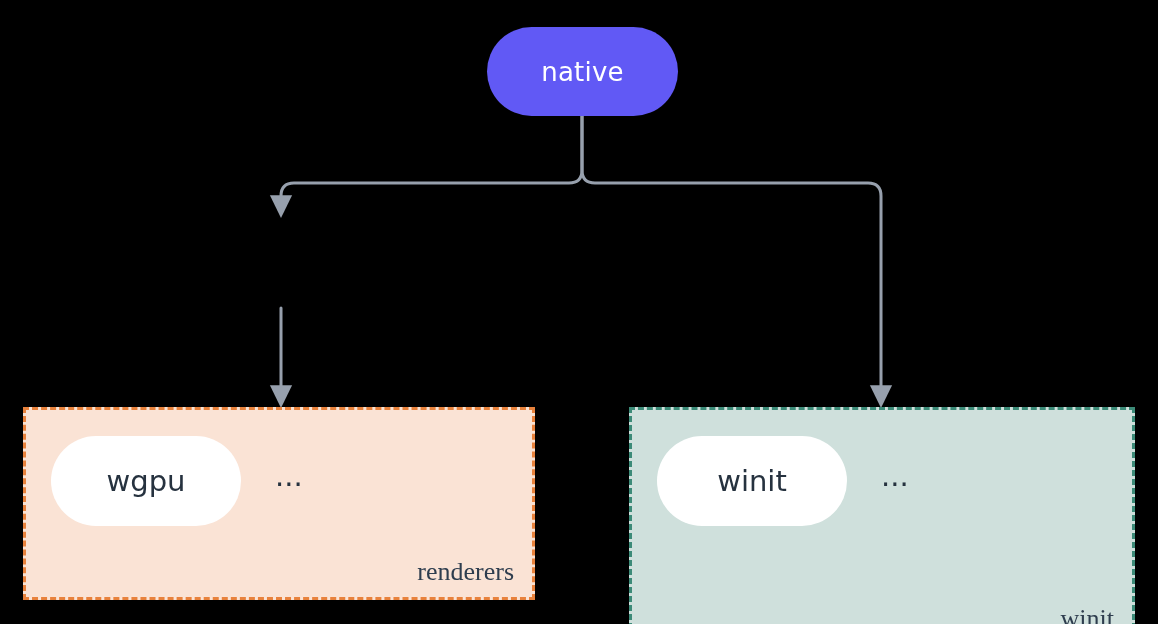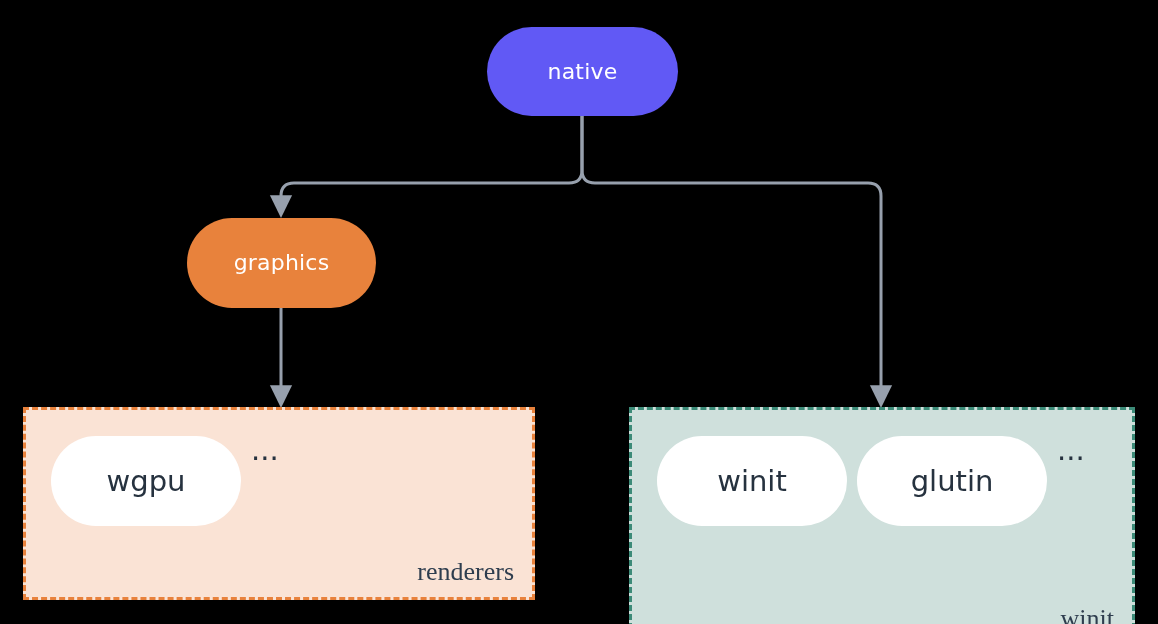--- a/index.html
+++ b/index.html
@@ -28,21 +28,21 @@
   }
 
   
   .node {
     position: absolute;
     display: flex;
     align-items: center;
     justify-content: center;
     border-radius: 999px;
     color: #ffffff;
-    font-size: 22px;
+    font-size: 26px;
     letter-spacing: 0.2px;
     line-height: 1;
     white-space: nowrap;
   }
   #node-native {
     left: 487px;
     top: 27px;
     width: 191px;
     height: 89px;
     background: #6159f5;
@@ -77,21 +77,22 @@
     height: 240px;
     background: #cfe0dc;
     border-color: #3c8b78;
   }
   .group-items {
     position: absolute;
     left: 0;
     top: 26px;
     width: 100%;
     display: flex;
-    gap: 10px;
+    align-items: center;
+    gap: 34px;
     padding-left: 25px;
     box-sizing: border-box;
   }
   .pill {
     display: flex;
     align-items: center;
     justify-content: center;
     height: 90px;
     min-width: 190px;
     padding: 0 22px;
@@ -136,40 +137,34 @@
 
     <path d="M 582 116 L 582 170 Q 582 183 595 183 L 868 183 Q 881 183 881 196 L 881 396" fill="none" stroke="#97a0ad" stroke-width="3" stroke-linecap="round" marker-end="url(#arrowhead)"></path>
 
     <path d="M 281 308 L 281 396" fill="none" stroke="#97a0ad" stroke-width="3" stroke-linecap="round" marker-end="url(#arrowhead)"></path>
   </svg>
 
   <div class="node" id="node-native">
     <span>native</span>
   </div>
 
-  <div class="node" id="node-graphics">
-    <span>graphics</span>
-  </div>
 
   <div class="group" id="group-renderers">
     <div class="group-items">
       <div class="pill">
         <span>wgpu</span>
       </div>
       <div class="ellipsis">...</div>
     </div>
     <div class="group-label">renderers</div>
   </div>
 
   <div class="group" id="group-shells">
     <div class="group-items">
       <div class="pill">
         <span>winit</span>
       </div>
-      <div class="pill">
-        <span>glutin</span>
-      </div>
       <div class="ellipsis">...</div>
     </div>
     <div class="group-label">winit</div>
   </div>
 
 </div>
 
 </body></html>

